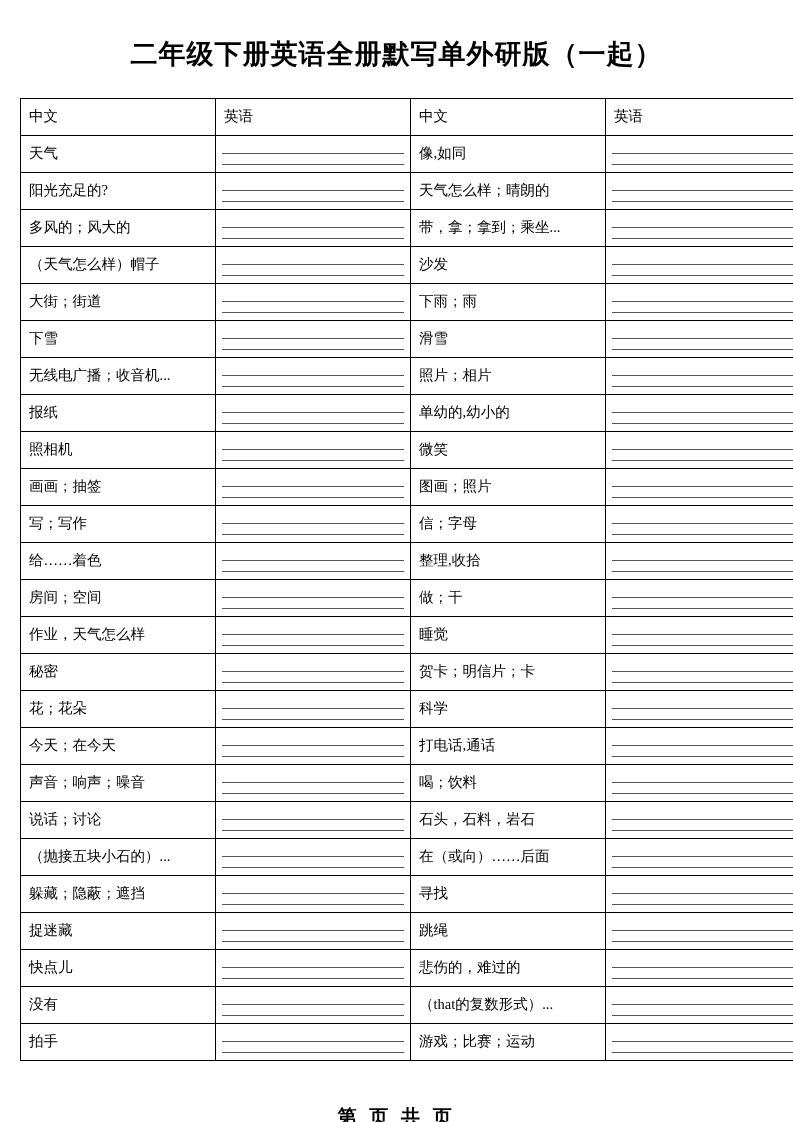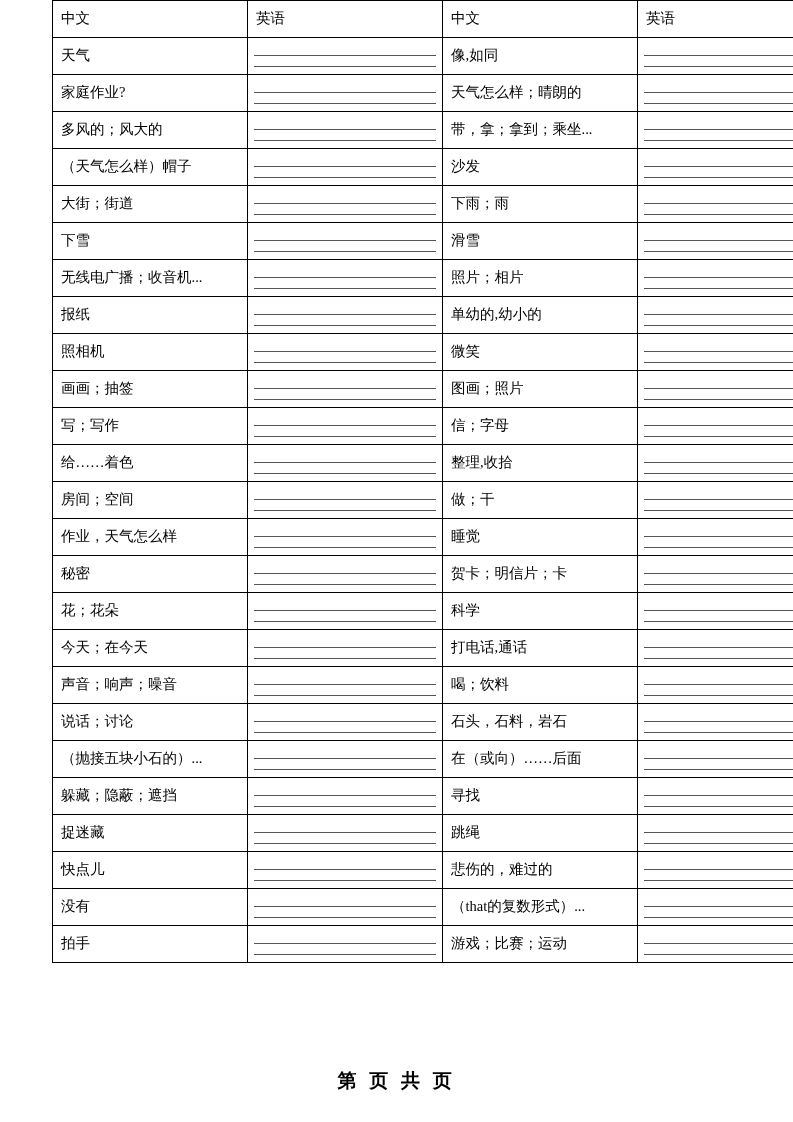--- a/index.html
+++ b/index.html
@@ -25,21 +25,21 @@
   .doc-title {
     text-align: center;
     font-size: 27px;
     font-weight: bold;
     letter-spacing: 1px;
     margin-top: 36px;
     margin-bottom: 26px;
     font-family: "Liberation Serif", "DejaVu Serif", serif;
   }
   .table-wrap {
-    margin: 0 52px;
+    margin: 0 20px;
   }
   table.vocab {
     border-collapse: collapse;
     width: 713px;
     table-layout: fixed;
   }
   table.vocab td {
     border: 1px solid #000000;
     height: 36px;
     vertical-align: middle;
@@ -88,20 +88,21 @@
     font-size: 19px;
     letter-spacing: 4px;
     font-weight: bold;
   }
 </style>
 </head>
 <body>
 
 <div class="page">
 
+  <div class="doc-title">二年级下册英语全册默写单外研版（一起）</div>
 
   <div class="table-wrap">
     <table class="vocab">
       <tbody id="table-body">
           <tr class="header-row">
             <td class="col-cn" style="padding: 0px 8px;">中文</td>
             <td class="col-en" style="padding: 0px 8px;">英语</td>
             <td class="col-cn" style="padding: 0px 8px;">中文</td>
             <td class="col-en" style="padding: 0px 8px;">英语</td>
           </tr>
@@ -115,21 +116,21 @@
             </td>
             <td class="col-cn">像,如同</td>
             <td class="col-en">
               <div class="writing-lines">
                 <div class="ln"></div>
                 <div class="ln"></div>
               </div>
             </td>
           </tr>
           <tr>
-            <td class="col-cn">家庭作业?</td>
+            <td class="col-cn">阳光充足的?</td>
             <td class="col-en">
               <div class="writing-lines">
                 <div class="ln"></div>
                 <div class="ln"></div>
               </div>
             </td>
             <td class="col-cn">天气怎么样；晴朗的</td>
             <td class="col-en">
               <div class="writing-lines">
                 <div class="ln"></div>

